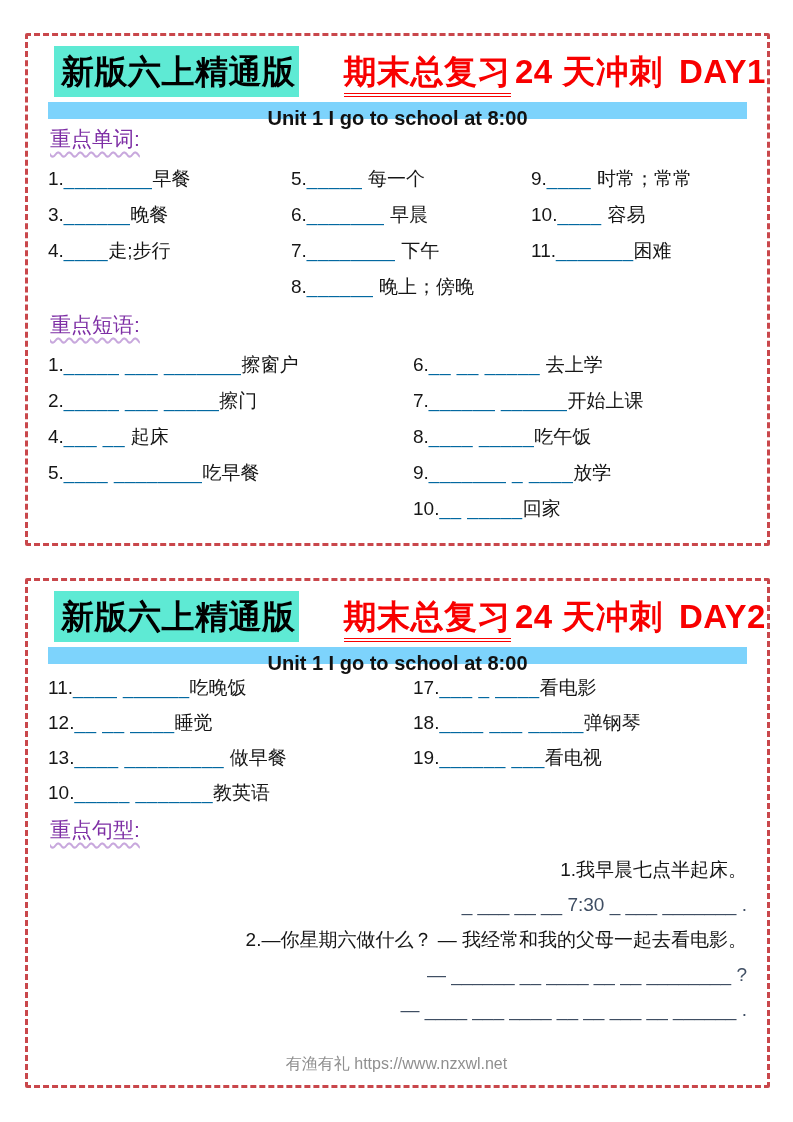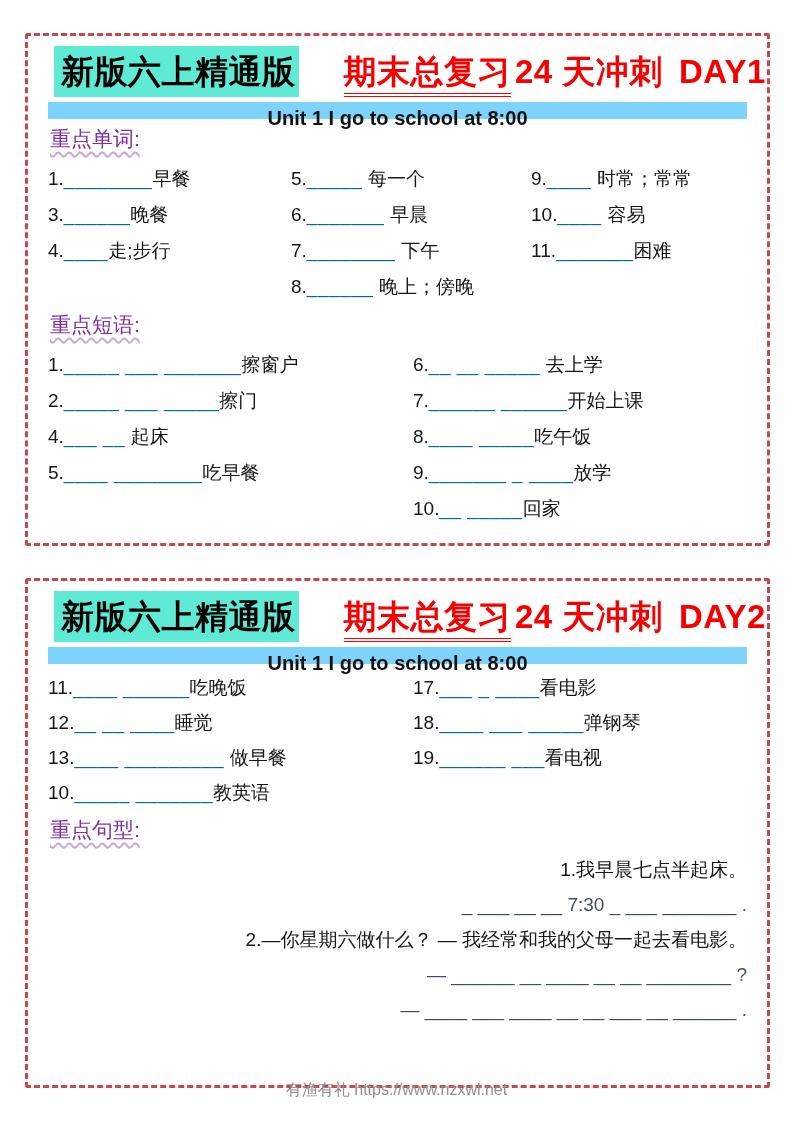--- a/index.html
+++ b/index.html
@@ -23,21 +23,21 @@
   .g3c2{width:240px;}
   .g3c3{flex:1;}
   .g2c1{width:365px;}
   .g2c2{flex:1;}
   .item{font-size:19px;height:36px;line-height:36px;white-space:nowrap;}
   .card.second .item{height:35px;line-height:35px;}
   .blank{color:#0369a1;letter-spacing:0.5px;}
   .num,.txt{color:#161616;}
   .sline{font-size:19px;height:35px;line-height:35px;white-space:nowrap;text-align:right;}
   .sline.blankline{color:#3f4e63;}
-  .watermark{position:absolute;left:0;right:0;top:1080px;text-align:center;
+  .watermark{position:absolute;left:0;right:0;top:1054px;text-align:center;
              color:#8f8f8f;font-size:16px;}
 </style>
 </head>
 <body>
 
 <div class="page">
 
   <section class="card">
     <h1 class="title"><span class="hl">新版六上精通版</span><span class="red uline">期末总复习</span><span class="red rest">24 天冲刺</span><span class="red day">DAY1</span></h1>
 

